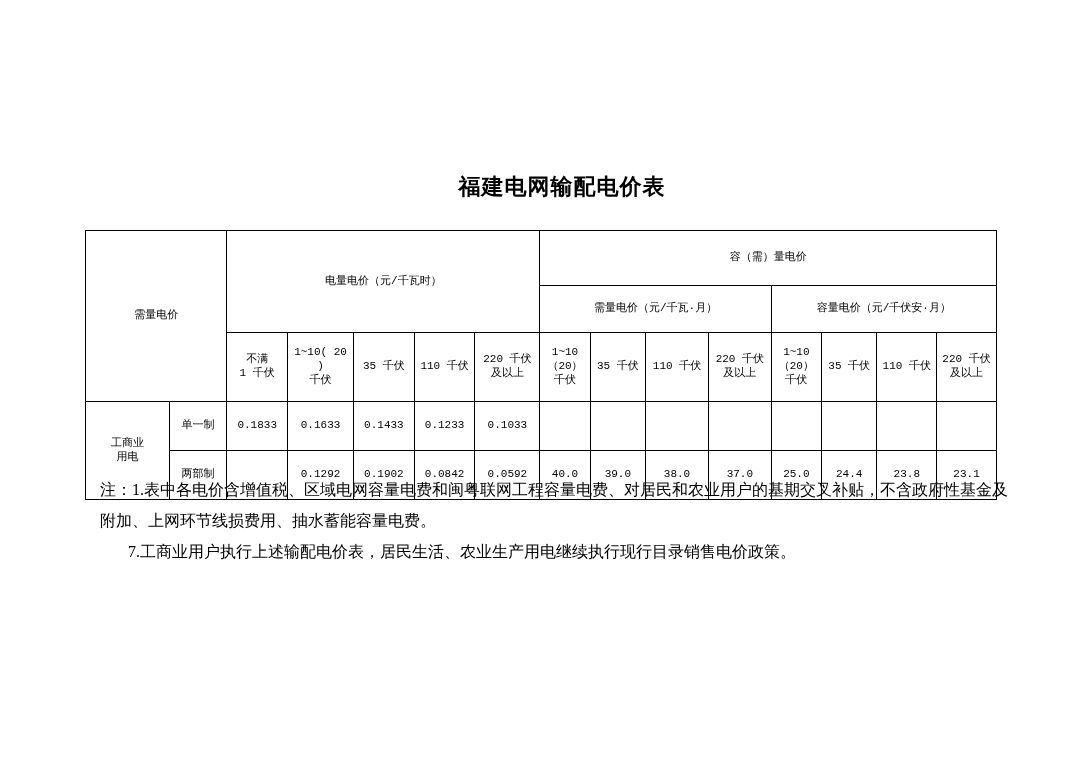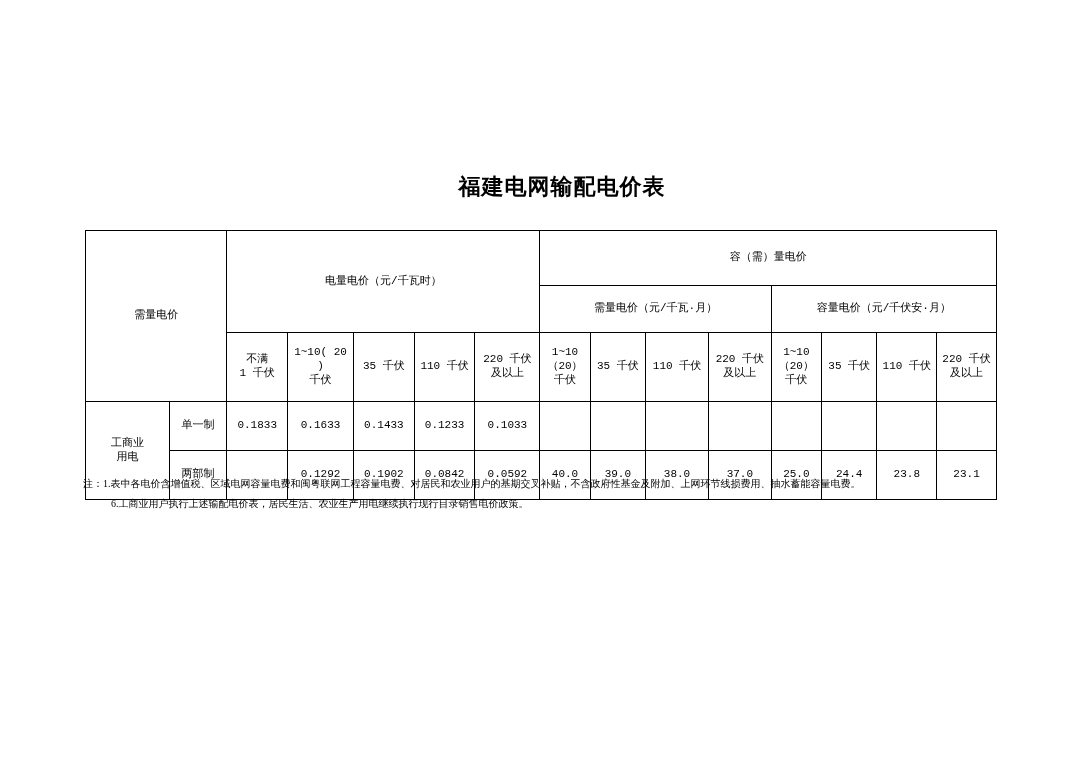--- a/index.html
+++ b/index.html
@@ -55,23 +55,23 @@
   .h-band { height: 40px; }
   .h-sub  { height: 62px; }
   .h-row  { height: 42px; }
   .cat-cell {
     font-size: 13px;
     line-height: 1.5;
   }
   .notes {
     position: absolute;
     top: 474px;
-    left: 83px;
+    left: 100px;
     width: 920px;
-    font-size: 10px;
+    font-size: 16px;
     line-height: 1.95;
   }
   .notes .note-first {
     display: block;
   }
   .notes .note-indent {
     display: block;
     padding-left: 28px;
   }
 </style>
@@ -170,16 +170,16 @@
           <td class="h-row">24.4</td>
           <td class="h-row">23.8</td>
           <td class="h-row">23.1</td>
         </tr>
       </tbody>
     </table>
   </div>
 
   <div class="notes">
     <span class="note-first"><span>注：</span><span>1.表中各电价含增值税、区域电网容量电费和闽粤联网工程容量电费、对居民和农业用户的基期交叉补贴，不含政府性基金及附加、上网环节线损费用、抽水蓄能容量电费。</span></span>
-    <span class="note-indent">6.工商业用户执行上述输配电价表，居民生活、农业生产用电继续执行现行目录销售电价政策。</span>
+    <span class="note-indent">7.工商业用户执行上述输配电价表，居民生活、农业生产用电继续执行现行目录销售电价政策。</span>
   </div>
 
 </div>
 
 </body></html>

